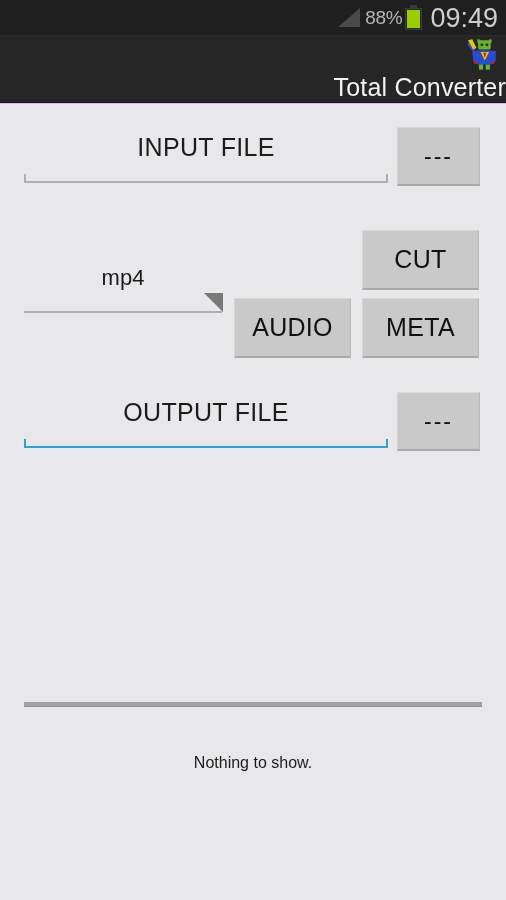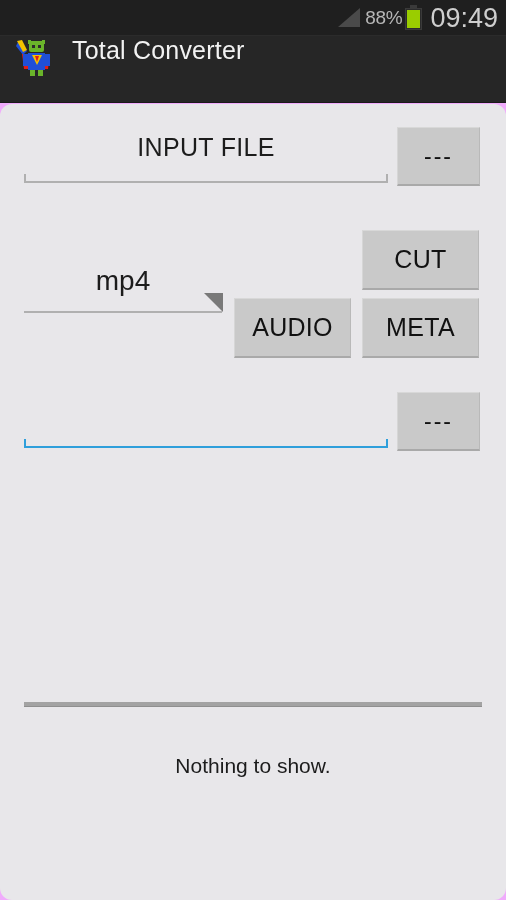--- a/index.html
+++ b/index.html
@@ -58,41 +58,41 @@
   }
 
   
   #action-bar {
     position: absolute;
     left: 0; top: 36px;
     width: 506px;
     height: 67px;
     background: #262626;
     display: flex;
-    align-items: flex-start;
-    box-sizing: border-box;
-    padding-left: 14px;
+    align-items: flex-end;
+    box-sizing: border-box;
+    padding-left: 28px;
     border-bottom: 1px solid #1a1a1a;
+    flex-direction: column;
   }
   .app-icon { width: 44px; height: 44px; display:block; }
   #app-title {
     color: #f2f2f2;
     font-size: 25px;
     margin-left: 14px;
     letter-spacing: 0.2px;
   }
 
   
   #content {
     position: absolute;
     left: 0; top: 104px;
     width: 506px;
     height: 796px;
     background: #e8e7ea;
-    border-radius: 12px;
   }
 
   
   .btn {
     background: #c9c9c9;
     border: none;
     border-bottom: 2px solid #a9a9a9;
     border-right: 1px solid #b9b9b9;
     border-left: 1px solid #d6d6d6;
     border-top: 1px solid #d8d8d8;
@@ -150,21 +150,21 @@
     position: absolute;
     left: 24px;
     top: 29px;
     width: 198px;
     height: 54px;
   }
   #spinner .spinner-value {
     position: absolute;
     left: 0; right: 0; top: 6px;
     text-align: center;
-    font-size: 28px;
+    font-size: 22px;
     color: #1c1c1c;
   }
   #spinner .spinner-line {
     position: absolute;
     left: 0; right: 0; bottom: 0;
     height: 2px;
     background: #b0b0b0;
   }
   #spinner .spinner-arrow {
     position: absolute;
@@ -200,21 +200,21 @@
     border-bottom: 1px solid #8f8f8f;
     box-sizing: border-box;
   }
 
   
   #empty-text {
     position: absolute;
     left: 0; top: 650px;
     width: 506px;
     text-align: center;
-    font-size: 21px;
+    font-size: 16px;
     color: #1c1c1c;
   }
 </style>
 </head>
 <body>
 
 <div id="screen">
 
   <div id="status-bar">
     <svg class="signal-icon" viewBox="0 0 22 19">
@@ -273,20 +273,21 @@
         <div class="spinner-line"></div>
         <div class="spinner-arrow"></div>
       </div>
       <div class="btn grid-btn" id="btn-cut">CUT</div>
       <div class="btn grid-btn" id="btn-meta">META</div>
       <div class="btn grid-btn" id="btn-audio">AUDIO</div>
     </div>
 
     <div id="output-row">
       <div class="file-field">
+        <div class="fieldlabel">OUTPUT FILE</div>
         <div class="underline focused"></div>
       </div>
       <div class="btn dots-btn">---</div>
     </div>
 
     <div id="divider"></div>
 
     <div id="empty-text">Nothing to show.</div>
 
   </div>

